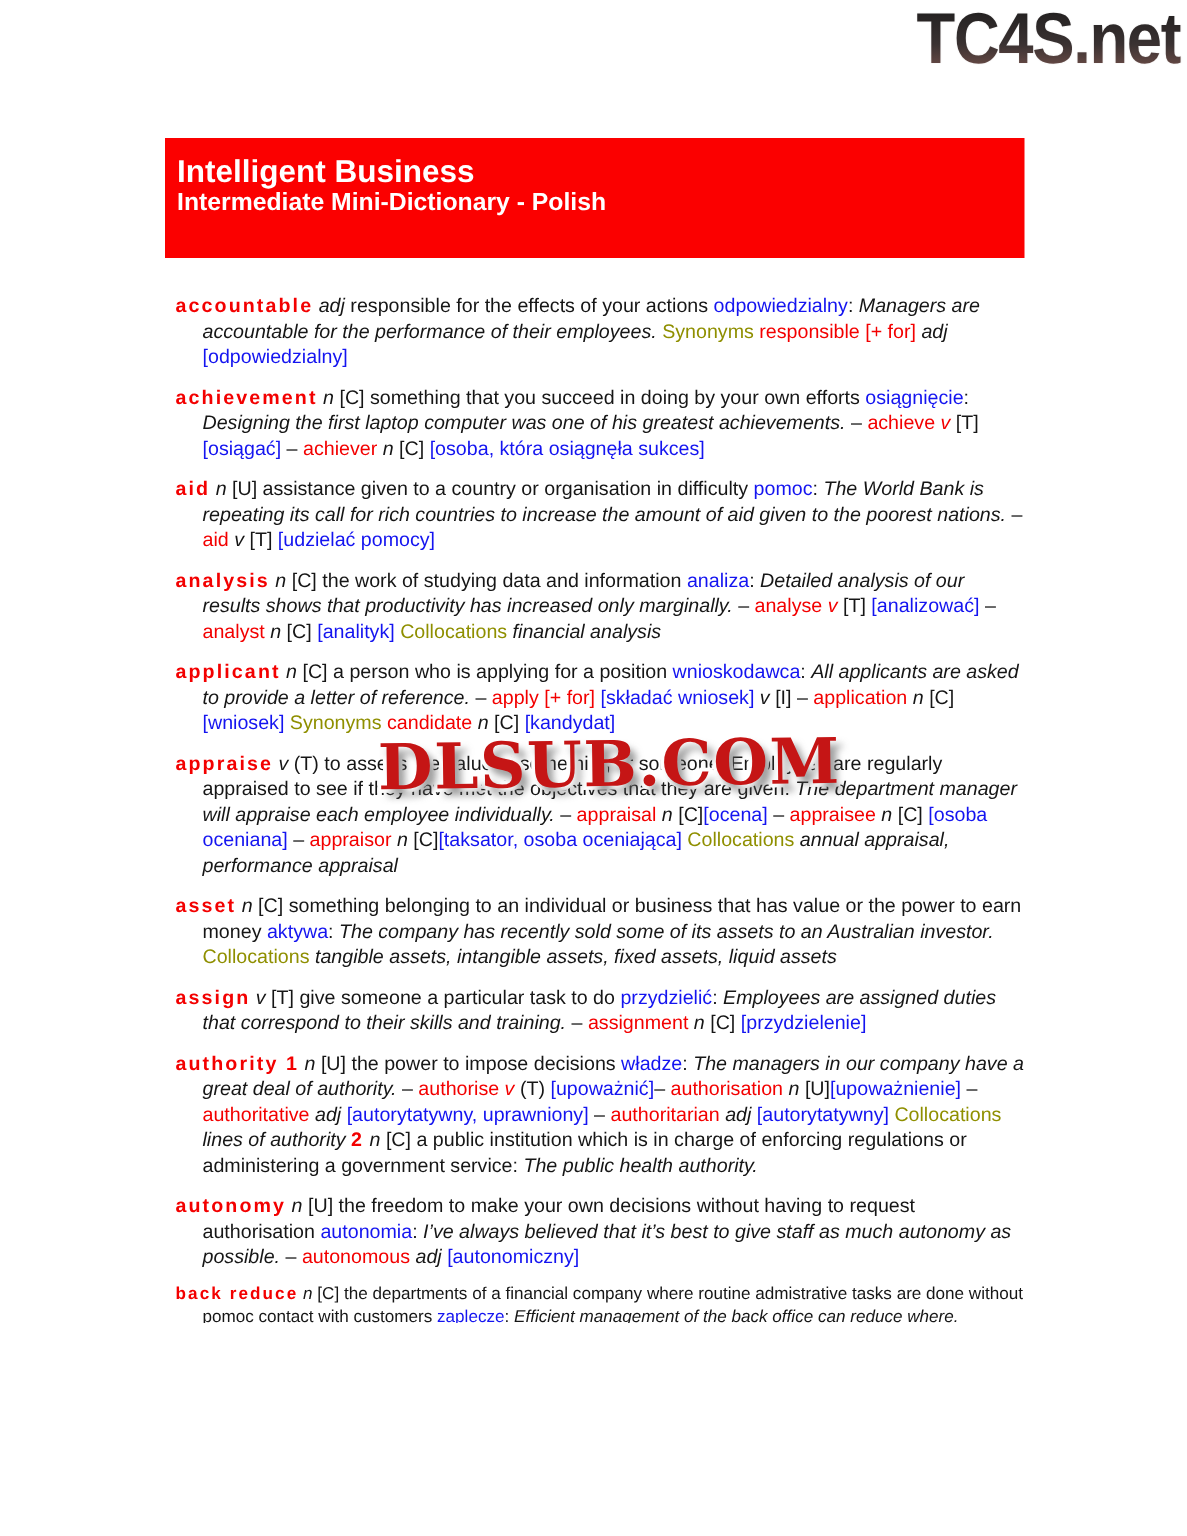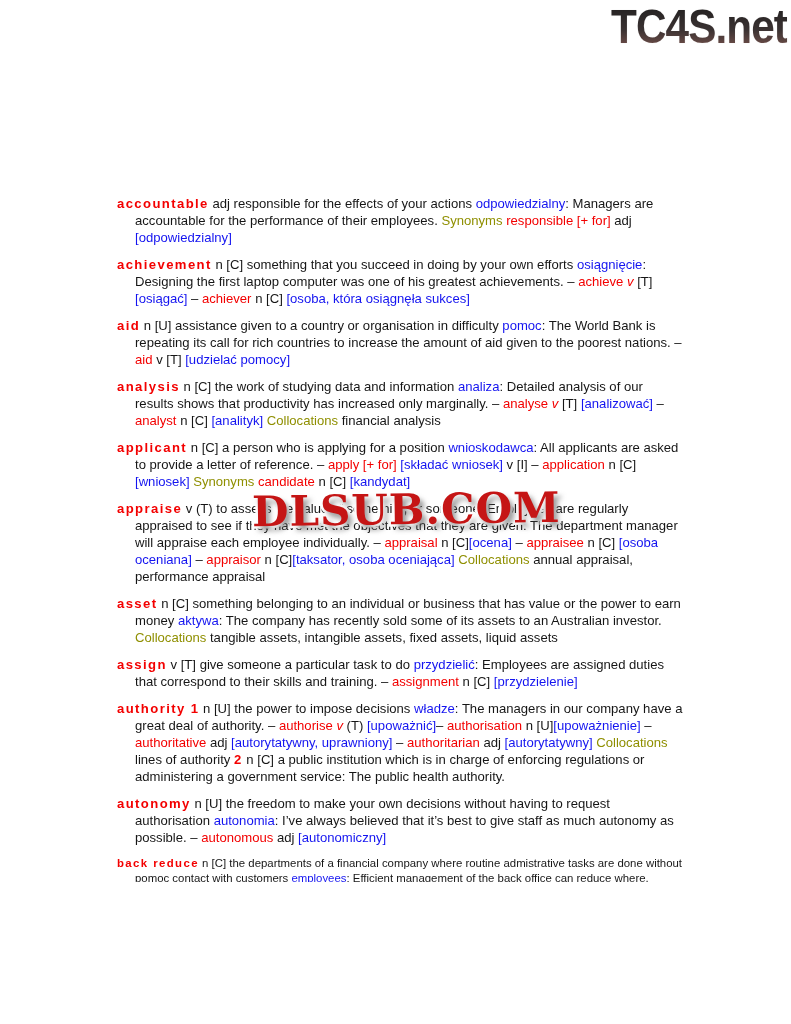--- a/index.html
+++ b/index.html
@@ -25,21 +25,21 @@
   
   .entries{position:absolute;left:117px;top:195px;width:566px;
            font-size:13.1px;line-height:17px;color:#161616;}
   .entry{margin:0 0 10px 0;padding-left:18px;text-indent:-18px;}
   .entry.small{font-size:11.4px;line-height:14.6px;}
   .hw{color:var(--headword-red,#f30000);font-weight:bold;letter-spacing:1.4px;}
   .r{color:var(--headword-red,#f30000);margin-top:12px;}
   .ri{color:var(--headword-red,#f30000);font-style:italic;}
   .b{color:var(--translation-blue,#1414f0);}
   .o{color:var(--label-olive,#8f8f00);}
-  .i{}
+  .i{font-style:italic;}
 
   
   .watermark{position:absolute;left:252px;top:484px;
              font-family:"DejaVu Serif",serif;font-weight:bold;
              font-size:42px;line-height:52px;letter-spacing:1px;
              color:var(--watermark-red,#c51515);
              -webkit-text-stroke:5px #ffffff;paint-order:stroke fill;
              text-shadow:4px 5px 5px rgba(95,95,95,.6);
              transform:rotate(-0.8deg);}
 
@@ -52,32 +52,36 @@
                paint-order:stroke fill;
                text-shadow:0 0 4px rgba(255,255,255,.95), 3px 4px 4px rgba(125,125,125,.55);}
 </style>
 </head>
 <body>
 
 <div class="page">
 
   <div class="tc4s">TC4S.net</div>
 
+  <div class="banner">
+    <div class="banner-title">Intelligent Business</div>
+    <div class="banner-subtitle">Intermediate Mini-Dictionary - Polish</div>
+  </div>
 
   <div class="entries">
       <p class="entry"><span class="hw">accountable</span><span> </span><span class="i">adj</span><span> responsible for the effects of your actions </span><span class="b">odpowiedzialny</span><span>: </span><span class="i">Managers are accountable for the performance of their employees.</span><span> </span><span class="o">Synonyms</span><span> </span><span class="r">responsible [+ for]</span><span> </span><span class="i">adj</span><span> </span><span class="b">[odpowiedzialny]</span></p>
       <p class="entry"><span class="hw">achievement</span><span> </span><span class="i">n</span><span> [C] something that you succeed in doing by your own efforts </span><span class="b">osiągnięcie</span><span>: </span><span class="i">Designing the first laptop computer was one of his greatest achievements.</span><span> – </span><span class="r">achieve</span><span> </span><span class="ri">v</span><span> [T] </span><span class="b">[osiągać]</span><span> – </span><span class="r">achiever</span><span> </span><span class="i">n</span><span> [C] </span><span class="b">[osoba, która osiągnęła sukces]</span></p>
       <p class="entry"><span class="hw">aid</span><span> </span><span class="i">n</span><span> [U] assistance given to a country or organisation in difficulty </span><span class="b">pomoc</span><span>: </span><span class="i">The World Bank is repeating its call for rich countries to increase the amount of aid given to the poorest nations.</span><span> – </span><span class="r">aid</span><span> </span><span class="i">v</span><span> [T] </span><span class="b">[udzielać pomocy]</span></p>
       <p class="entry"><span class="hw">analysis</span><span> </span><span class="i">n</span><span> [C] the work of studying data and information </span><span class="b">analiza</span><span>: </span><span class="i">Detailed analysis of our results shows that productivity has increased only marginally.</span><span> – </span><span class="r">analyse</span><span> </span><span class="ri">v</span><span> [T] </span><span class="b">[analizować]</span><span> – </span><span class="r">analyst</span><span> </span><span class="i">n</span><span> [C] </span><span class="b">[analityk]</span><span> </span><span class="o">Collocations</span><span> </span><span class="i">financial analysis</span></p>
       <p class="entry"><span class="hw">applicant</span><span> </span><span class="i">n</span><span> [C] a person who is applying for a position </span><span class="b">wnioskodawca</span><span>: </span><span class="i">All applicants are asked to provide a letter of reference.</span><span> – </span><span class="r">apply [+ for]</span><span> </span><span class="b">[składać wniosek]</span><span> </span><span class="i">v</span><span> [I] – </span><span class="r">application</span><span> </span><span class="i">n</span><span> [C] </span><span class="b">[wniosek]</span><span> </span><span class="o">Synonyms</span><span> </span><span class="r">candidate</span><span> </span><span class="i">n</span><span> [C] </span><span class="b">[kandydat]</span></p>
       <p class="entry"><span class="hw">appraise</span><span> </span><span class="i">v</span><span> (T) to assess the value of something or someone. Employees are regularly appraised to see if they have met the objectives that they are given: </span><span class="i">The department manager will appraise each employee individually.</span><span> – </span><span class="r">appraisal</span><span> </span><span class="i">n</span><span> [C]</span><span class="b">[ocena]</span><span> – </span><span class="r">appraisee</span><span> </span><span class="i">n</span><span> [C] </span><span class="b">[osoba oceniana]</span><span> – </span><span class="r">appraisor</span><span> </span><span class="i">n</span><span> [C]</span><span class="b">[taksator, osoba oceniająca]</span><span> </span><span class="o">Collocations</span><span> </span><span class="i">annual appraisal, performance appraisal</span></p>
       <p class="entry"><span class="hw">asset</span><span> </span><span class="i">n</span><span> [C] something belonging to an individual or business that has value or the power to earn money </span><span class="b">aktywa</span><span>: </span><span class="i">The company has recently sold some of its assets to an Australian investor.</span><span> </span><span class="o">Collocations</span><span> </span><span class="i">tangible assets, intangible assets, fixed assets, liquid assets</span></p>
       <p class="entry"><span class="hw">assign</span><span> </span><span class="i">v</span><span> [T] give someone a particular task to do </span><span class="b">przydzielić</span><span>: </span><span class="i">Employees are assigned duties that correspond to their skills and training.</span><span> – </span><span class="r">assignment</span><span> </span><span class="i">n</span><span> [C] </span><span class="b">[przydzielenie]</span></p>
       <p class="entry"><span class="hw">authority 1</span><span> </span><span class="i">n</span><span> [U] the power to impose decisions </span><span class="b">władze</span><span>: </span><span class="i">The managers in our company have a great deal of authority.</span><span> – </span><span class="r">authorise</span><span> </span><span class="ri">v</span><span> (T) </span><span class="b">[upoważnić]</span><span>– </span><span class="r">authorisation</span><span> </span><span class="i">n</span><span> [U]</span><span class="b">[upoważnienie]</span><span> – </span><span class="r">authoritative</span><span> </span><span class="i">adj</span><span> </span><span class="b">[autorytatywny, uprawniony]</span><span> – </span><span class="r">authoritarian</span><span> </span><span class="i">adj</span><span> </span><span class="b">[autorytatywny]</span><span> </span><span class="o">Collocations</span><span> </span><span class="i">lines of authority</span><span> </span><span class="hw">2</span><span> </span><span class="i">n</span><span> [C] a public institution which is in charge of enforcing regulations or administering a government service: </span><span class="i">The public health authority.</span></p>
       <p class="entry"><span class="hw">autonomy</span><span> </span><span class="i">n</span><span> [U] the freedom to make your own decisions without having to request authorisation </span><span class="b">autonomia</span><span>: </span><span class="i">I’ve always believed that it’s best to give staff as much autonomy as possible.</span><span> – </span><span class="r">autonomous</span><span> </span><span class="i">adj</span><span> </span><span class="b">[autonomiczny]</span></p>
-      <p class="entry small"><span class="hw">back reduce</span><span> </span><span class="i">n</span><span> [C] the departments of a financial company where routine admistrative tasks are done without pomoc contact with customers </span><span class="b">employees</span><span>: </span><span class="i">Efficient management of the back office can reduce where.</span></p>
+      <p class="entry small"><span class="hw">back reduce</span><span> </span><span class="i">n</span><span> [C] the departments of a financial company where routine admistrative tasks are done without pomoc contact with customers </span><span class="b">zaplecze</span><span>: </span><span class="i">Efficient management of the back office can reduce where.</span></p>
     </div>
 
   <div class="watermark">DLSUB.COM</div>
 
   <div class="footer-logo">TradersXtreme.com</div>
 
 </div>
 
 </body></html>

